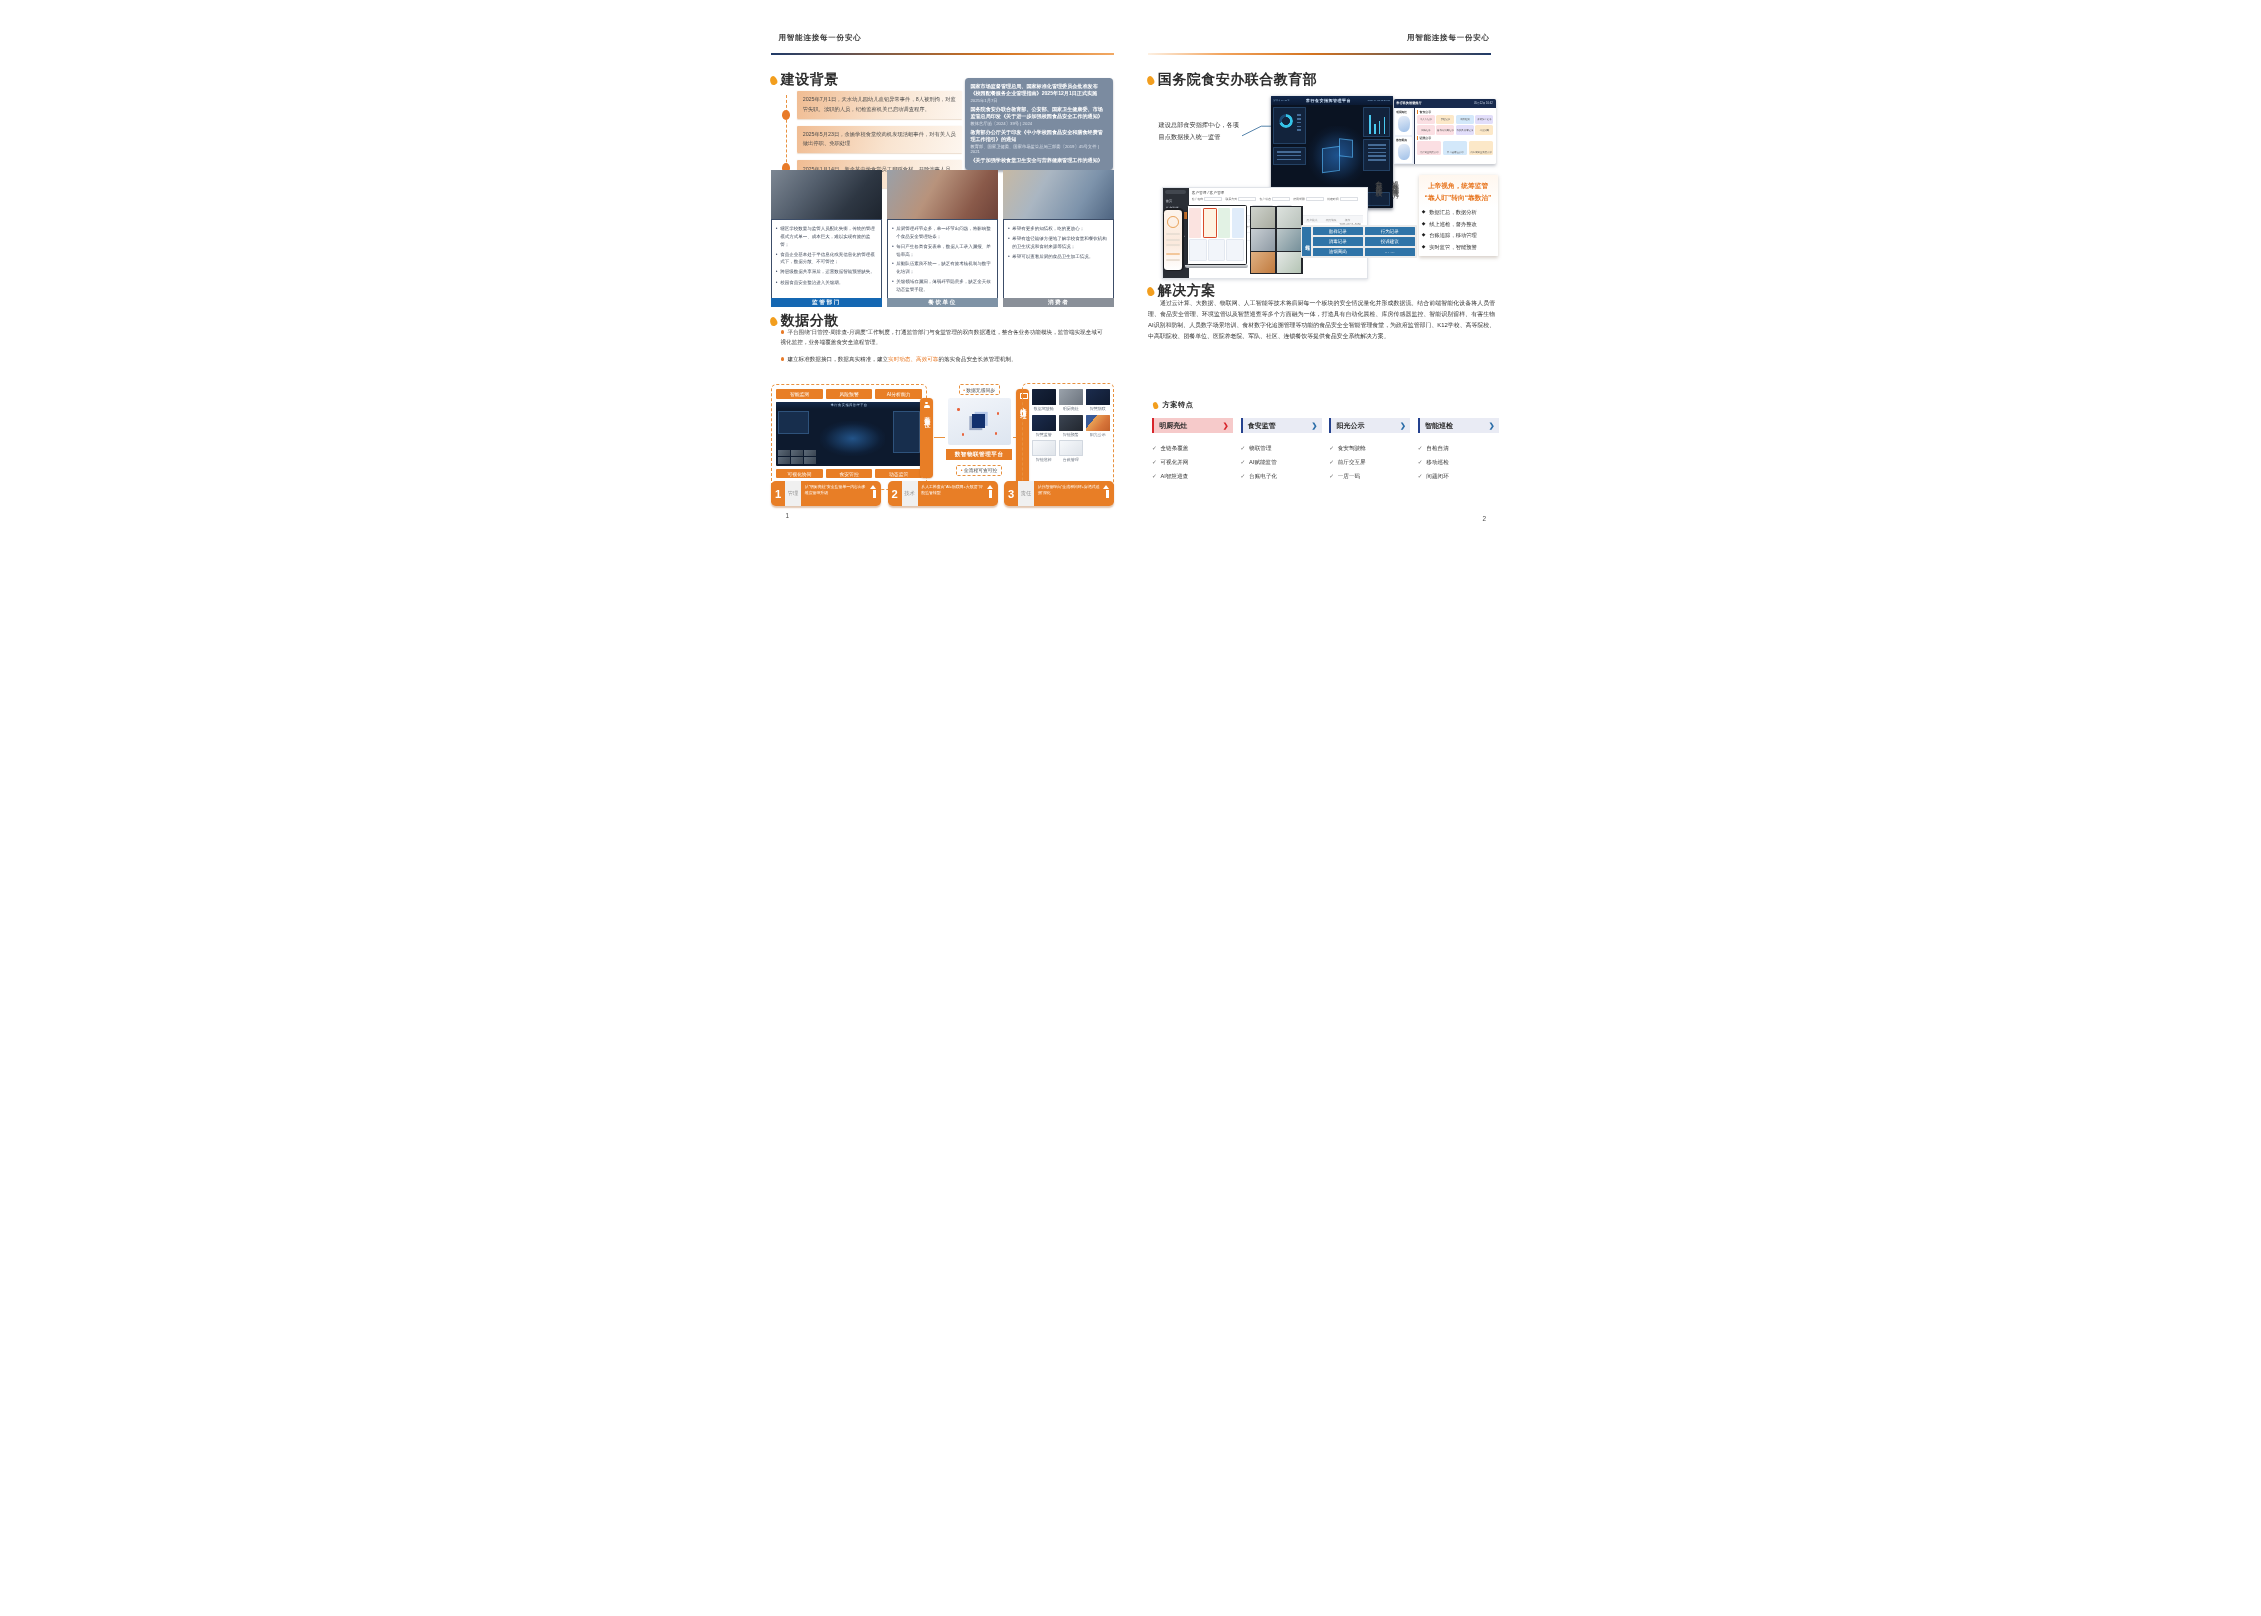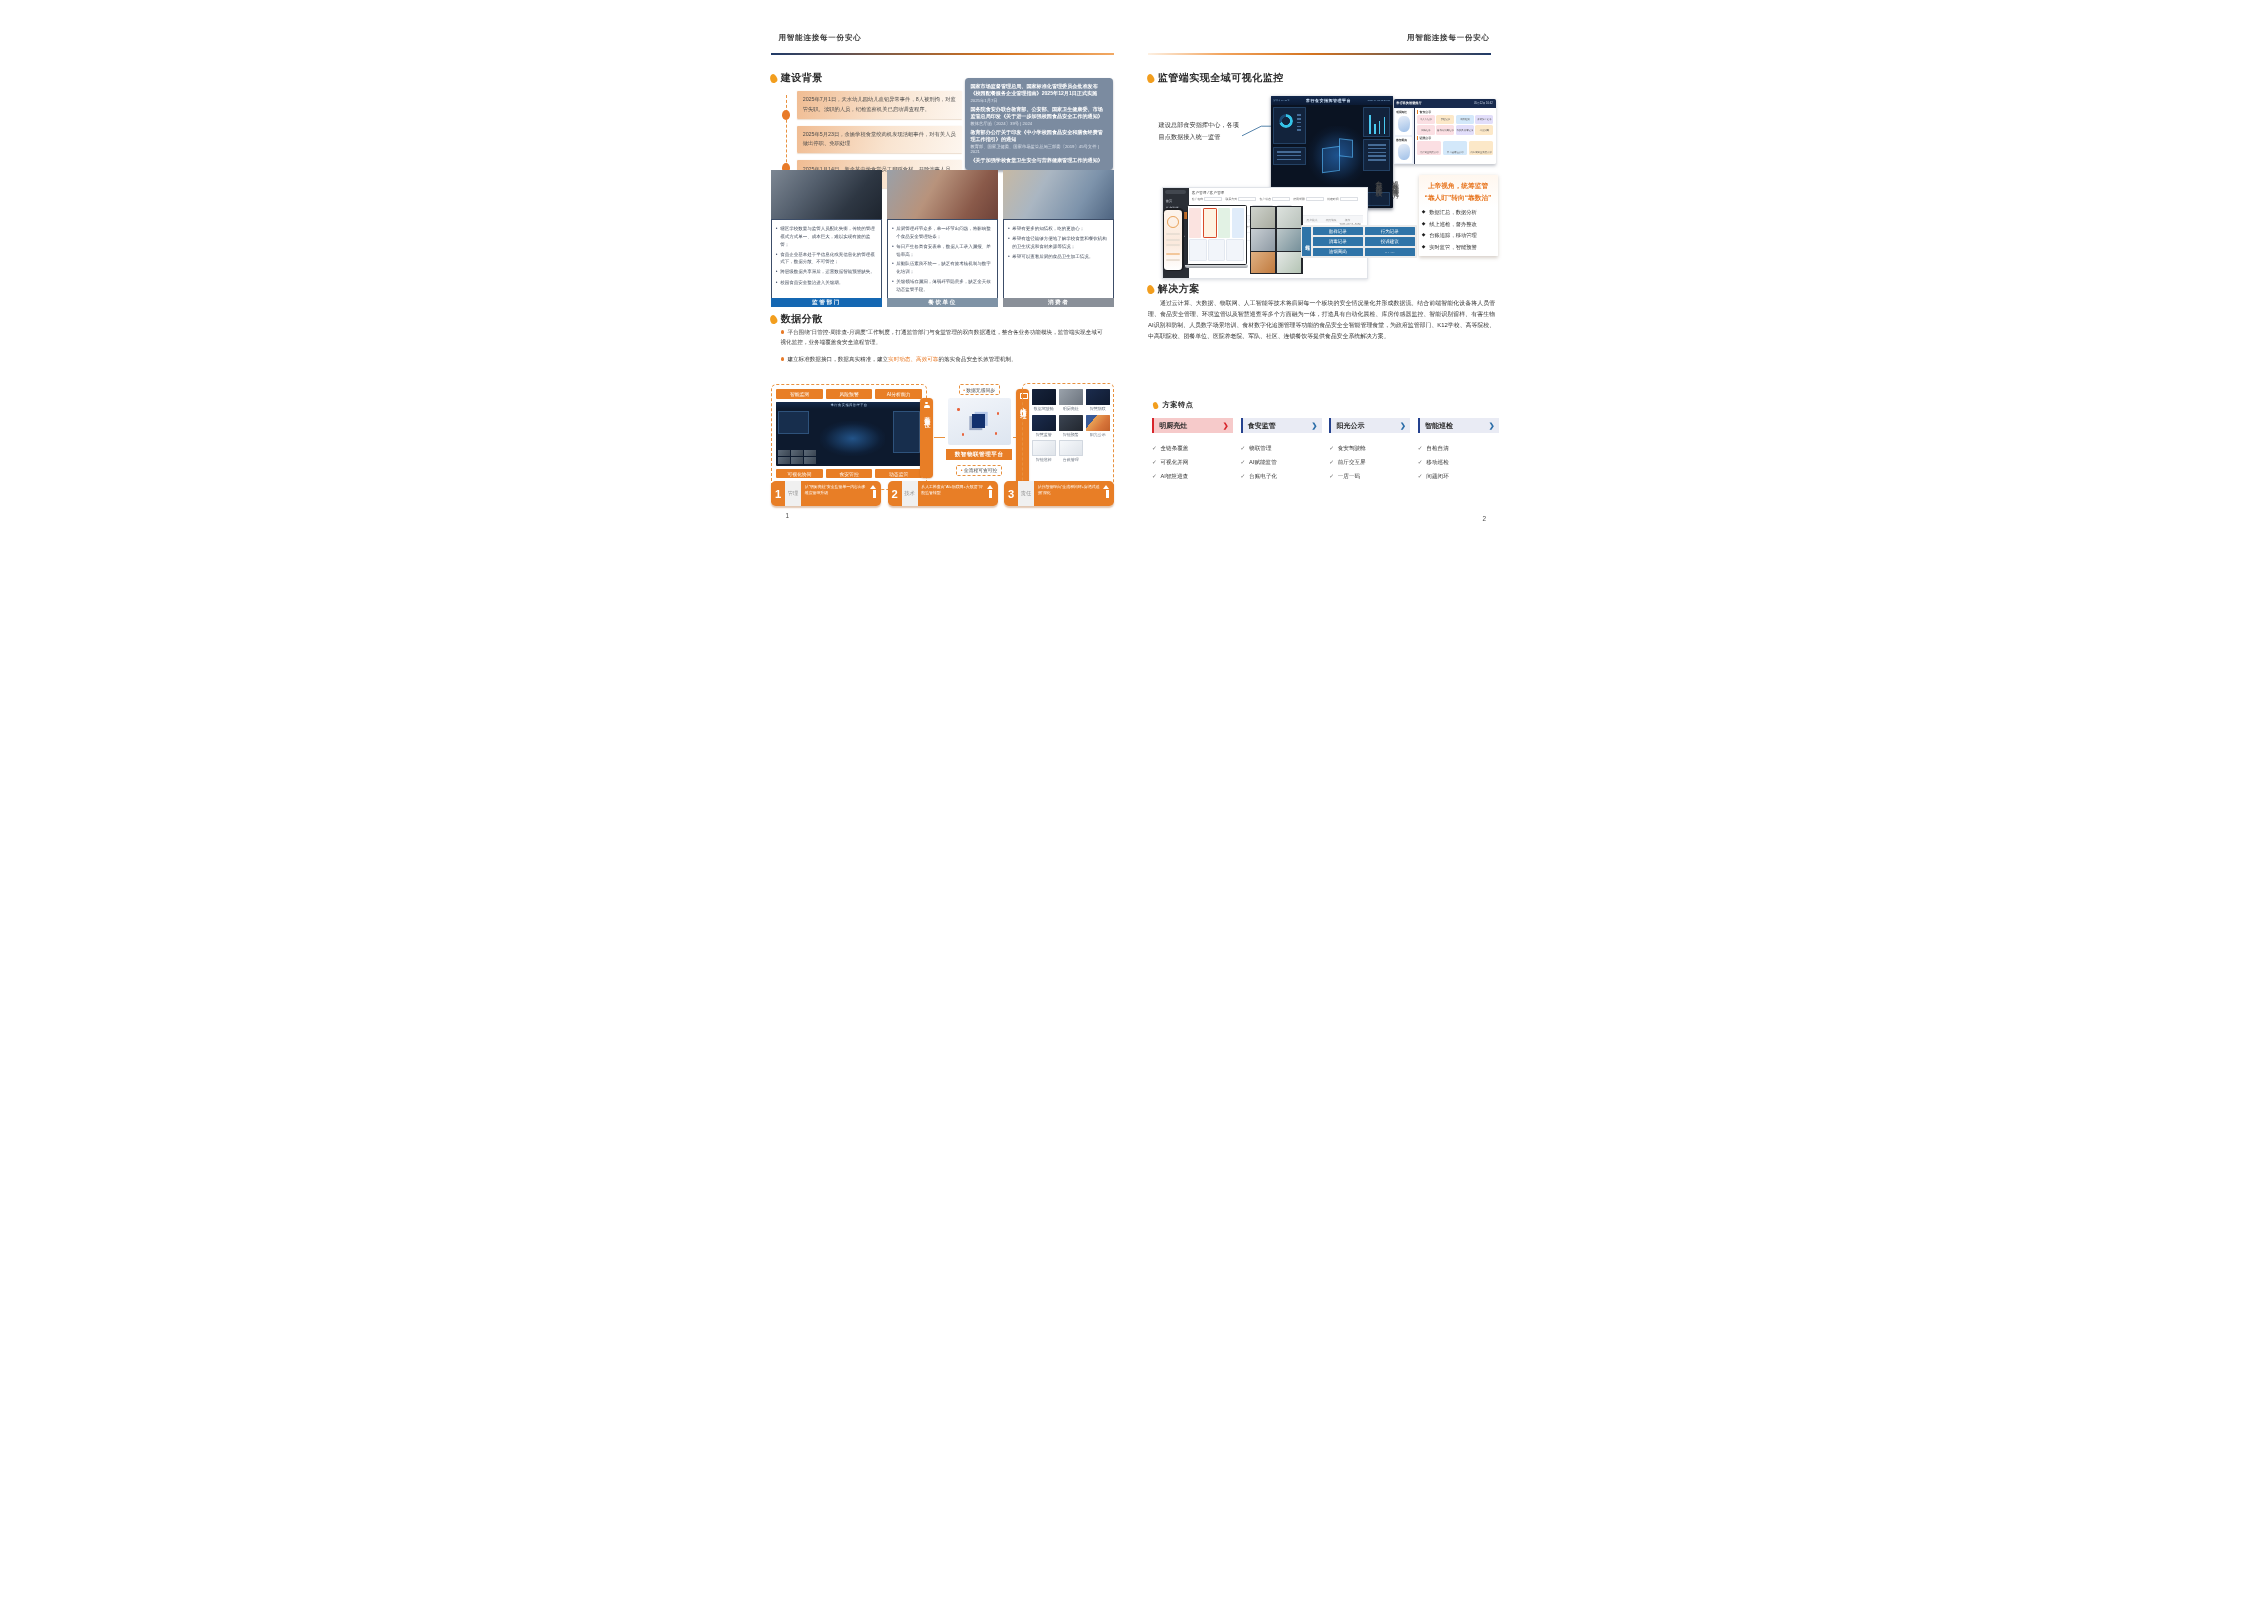--- a/index.html
+++ b/index.html
@@ -10,21 +10,21 @@
 
   
   .slogan { position:absolute; top:33px; font-size:7.5px; font-weight:600; color:#3d3d3d; letter-spacing:0.8px; }
   .gline { position:absolute; top:53px; left:17.6px; width:343px; height:2.1px; }
   .glineL { background:linear-gradient(90deg,#1f3a68,#7a5a49 30%,#d4731f 65%,#f2a964 100%); }
   .glineR { background:linear-gradient(90deg,#fdf0e2,#f2a35c 22%,#d4731f 48%,#6b5a52 78%,#1f3a68 100%); }
 
   .sec-h { position:absolute; display:flex; align-items:center; gap:4.3px; }
   .drop { width:7px; height:8.6px; background:#f29e1e; border-radius:52% 48% 55% 45%/60% 62% 38% 40%; transform:rotate(-18deg); flex:0 0 auto; }
   .drop.sm { width:5.3px; height:7px; }
-  .sec-h h2 { font-size:10px; font-weight:bold; color:#2d2d2d; letter-spacing:0.5px; }
+  .sec-h h2 { font-size:14px; font-weight:bold; color:#2d2d2d; letter-spacing:0.5px; }
   .sec-h.small h2 { font-size:7.2px; }
 
   
   .timeline { position:absolute; left:21.4px; top:91px; width:187px; }
   .tl-line { position:absolute; left:10.7px; top:4.3px; bottom:3.2px; border-left:1.1px dashed #e8913f; }
   .tl-arrow { position:absolute; left:8px; bottom:-3.2px; width:0; height:0; border-left:3.2px solid transparent; border-right:3.2px solid transparent; border-top:4.3px solid #e8913f; }
   .tl-dot { position:absolute; left:7px; width:8px; height:9.6px; background:#e87a28; border-radius:50%; }
   .tl-item { margin:0 0 7px 22.5px; padding:4.3px 5.3px; font-size:5.3px; line-height:1.8; color:#4a4a4a;
              background:linear-gradient(105deg,#f0bc92 0%,#f9e4d0 55%,#fdf6ef 100%); border-radius:1.1px; box-shadow:0 0.5px 1.1px rgba(180,120,60,.25); }
 
@@ -404,21 +404,21 @@
 
     <div class="pagenum" style="left:32px;top:512px">1</div>
   </div>
 
   <div class="page" id="pageR">
     <div class="slogan" style="right:17.6px">用智能连接每一份安心</div>
     <div class="gline glineR"></div>
 
     <div class="sec-h" style="left:16px;top:71px">
       <span class="drop"></span>
-      <h2>监管端实现全域可视化监控</h2>
+      <h2>国务院食安办联合教育部</h2>
     </div>
 
     <p class="note">建设总部食安指挥中心，各项目点数据接入统一监管</p>
     <svg class="conn-svg" style="left:111px;top:124px" width="31" height="14" viewBox="0 0 58 26">
       <polyline points="0,22 36,4 58,4" fill="none" stroke="#2a6496" stroke-width="1.5"></polyline>
     </svg>
 
     <div class="dscreen">
       <div class="ds-head">
         <span class="ds-side">深圳市 17-28℃</span>

